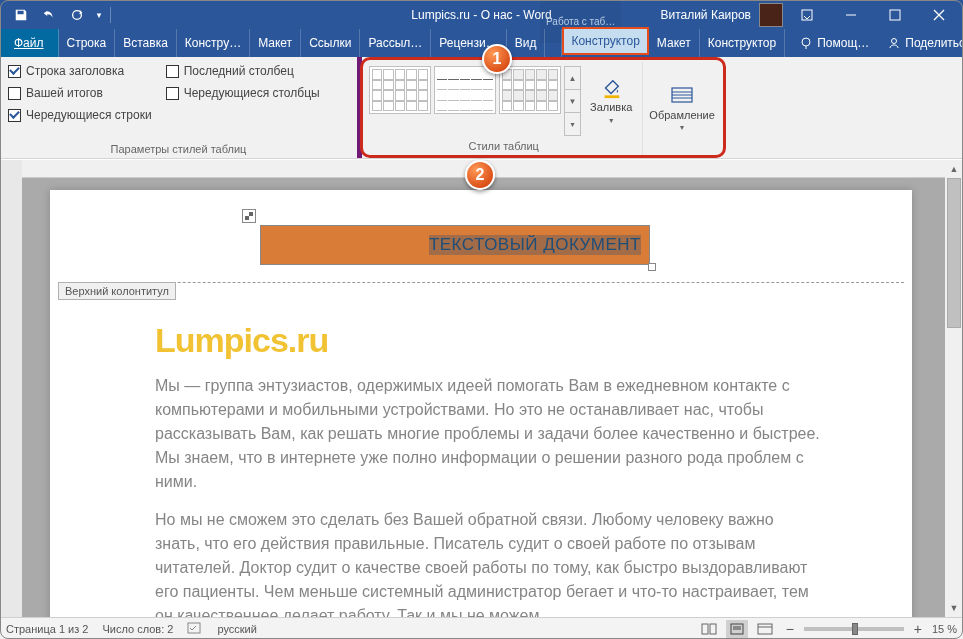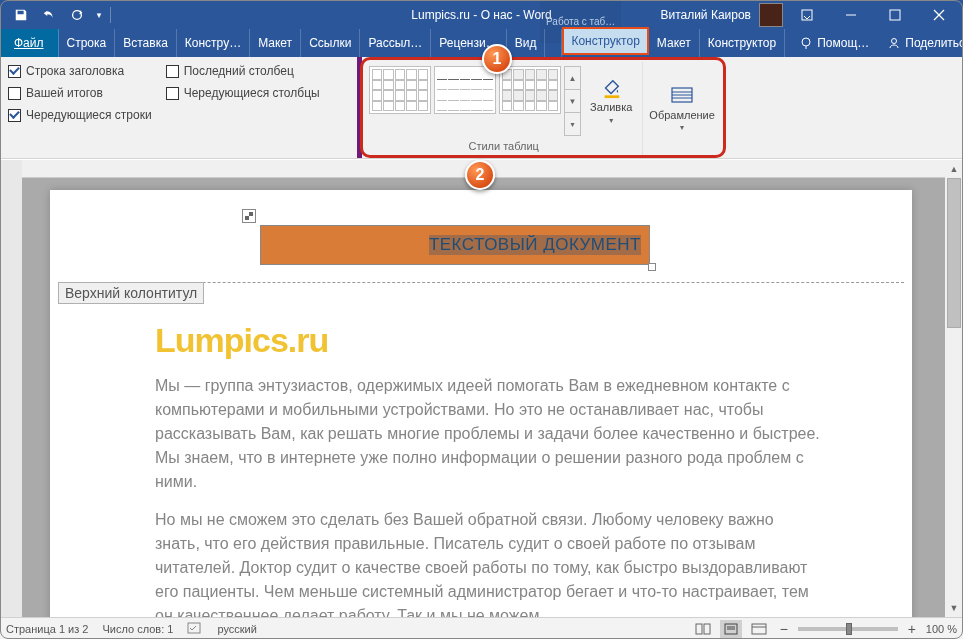--- a/index.html
+++ b/index.html
@@ -70,21 +70,21 @@
 .vscroll-thumb { position:absolute; top:0; height:150px; left:2px; right:2px; background:#C0C0C0; border:1px solid #aaa;}
 
 .page { position: absolute; left: 50px; top: 30px; width: 862px; height: 800px; background: #fff; box-shadow: 0 0 8px rgba(0,0,0,.2); }
 .header-table { position: absolute; left: 210px; top: 35px; width: 390px; height: 40px; }
 .move-handle { position: absolute; left: -18px; top: -16px; width: 14px; height: 14px; border: 1px solid #888; background: #fff; display:flex; align-items:center; justify-content:center; cursor:move;}
 .move-handle::before { content:""; width:8px; height:8px; background: conic-gradient(#666 0 25%, transparent 0 50%, #666 0 75%, transparent 0); }
 .orange-cell { width: 100%; height: 100%; background: #D97C38; border: 1px solid #888; display: flex; align-items: center; justify-content: flex-end; padding-right: 8px; font-size: 17px; color: #1F4E79; letter-spacing: .5px;}
 .orange-cell span { background: rgba(0,60,120,.25); }
 .resize-handle { position: absolute; right: -6px; bottom: -6px; width: 8px; height:8px; border:1px solid #888; background:#fff;}
 .header-dash { position: absolute; left: 8px; right: 8px; top: 92px; border-top: 1px dashed #999; }
-.header-tag { position: absolute; left: 8px; top: 92px; background: #F0F0F0; border: 1px solid #B0B0B0; padding: 2px 6px; font-size: 14px; color: #555; }
+.header-tag { position: absolute; left: 8px; top: 92px; background: #F0F0F0; border: 1px solid #B0B0B0; padding: 2px 6px; font-size: 11px; color: #555; }
 
 .body-text { position: absolute; left: 105px; top: 125px; right: 90px; color: #868585; font-size: 16px; line-height: 1.5; }
 .brand { font-size: 34px; font-weight: bold; color: #F1C232; letter-spacing: -1px; margin-bottom: 8px; }
 .para { margin-bottom: 14px; }
 
 
 .statusbar { position: absolute; left:0; right:0; bottom:0; height:22px; background: #F3F3F3; border-top: 1px solid #D0D0D0; display:flex; align-items:center; font-size: 11px; color: #555; padding: 0 6px; gap: 14px;}
 .status-right { margin-left:auto; display:flex; align-items:center; gap:6px;}
 .view-btn { width:22px; height:18px; display:flex; align-items:center; justify-content:center; cursor:pointer;}
 .view-btn.active { background: #D0D0D0;}
@@ -202,20 +202,21 @@
         <label class="chk">
             <span class="chk-box"></span>
             <span>Последний столбец</span>
           </label>
         <label class="chk">
             <span class="chk-box"></span>
             <span>Чередующиеся столбцы</span>
           </label>
       </div>
     </div>
+    <div class="group-label">Параметры стилей таблиц</div>
   </div>
 
   <div class="highlight-box">
     <div class="styles-group">
       <div class="styles-body">
         <div class="style-swatch sw1">
           <div class="sw-row">
               <div class="sw-cell"></div>
               <div class="sw-cell"></div>
               <div class="sw-cell"></div>
@@ -364,21 +365,21 @@
     <div class="body-text">
       <div class="brand">Lumpics.ru</div>
       <div class="para">Мы — группа энтузиастов, одержимых идеей помогать Вам в ежедневном контакте с компьютерами и мобильными устройствами. Но это не останавливает нас, чтобы рассказывать Вам, как решать многие проблемы и задачи более качественно и быстрее. Мы знаем, что в интернете уже полно информации о решении разного рода проблем с ними.</div>
       <div class="para">Но мы не сможем это сделать без Вашей обратной связи. Любому человеку важно знать, что его действия правильные. Писатель судит о своей работе по отзывам читателей. Доктор судит о качестве своей работы по тому, как быстро выздоравливают его пациенты. Чем меньше системный администратор бегает и что-то настраивает, тем он качественнее делает работу. Так и мы не можем</div>
     </div>
   </div>
 </div>
 
 <div class="statusbar">
   <span>Страница 1 из 2</span>
-  <span>Число слов: 1</span>
+  <span>Число слов: 2</span>
   <span><svg width="16" height="14" viewBox="0 0 16 14">
         <rect x="1" y="2" width="12" height="10" fill="none" stroke="#888"></rect>
         <path d="M3 7l2 2 4-4" fill="none" stroke="#888"></path>
       </svg></span>
   <span>русский</span>
   <div class="status-right">
     <div class="view-btn">
         <svg width="16" height="12">
           <rect x="1" y="1" width="6" height="10" fill="none" stroke="#666"></rect>
           <rect x="9" y="1" width="6" height="10" fill="none" stroke="#666"></rect>
@@ -395,17 +396,17 @@
         <svg width="16" height="12">
           <rect x="1" y="1" width="14" height="10" fill="none" stroke="#666"></rect>
           <line x1="1" y1="4" x2="15" y2="4" stroke="#666"></line>
         </svg>
       </div>
     <div class="zoom-btn">−</div>
     <div class="zoom-slider">
         <div class="zoom-thumb"></div>
       </div>
     <div class="zoom-btn">+</div>
-    <span>100 %</span>
+    <span>15 %</span>
   </div>
 </div>
 
 <div class="outer-frame"></div>
 
 </body></html>

